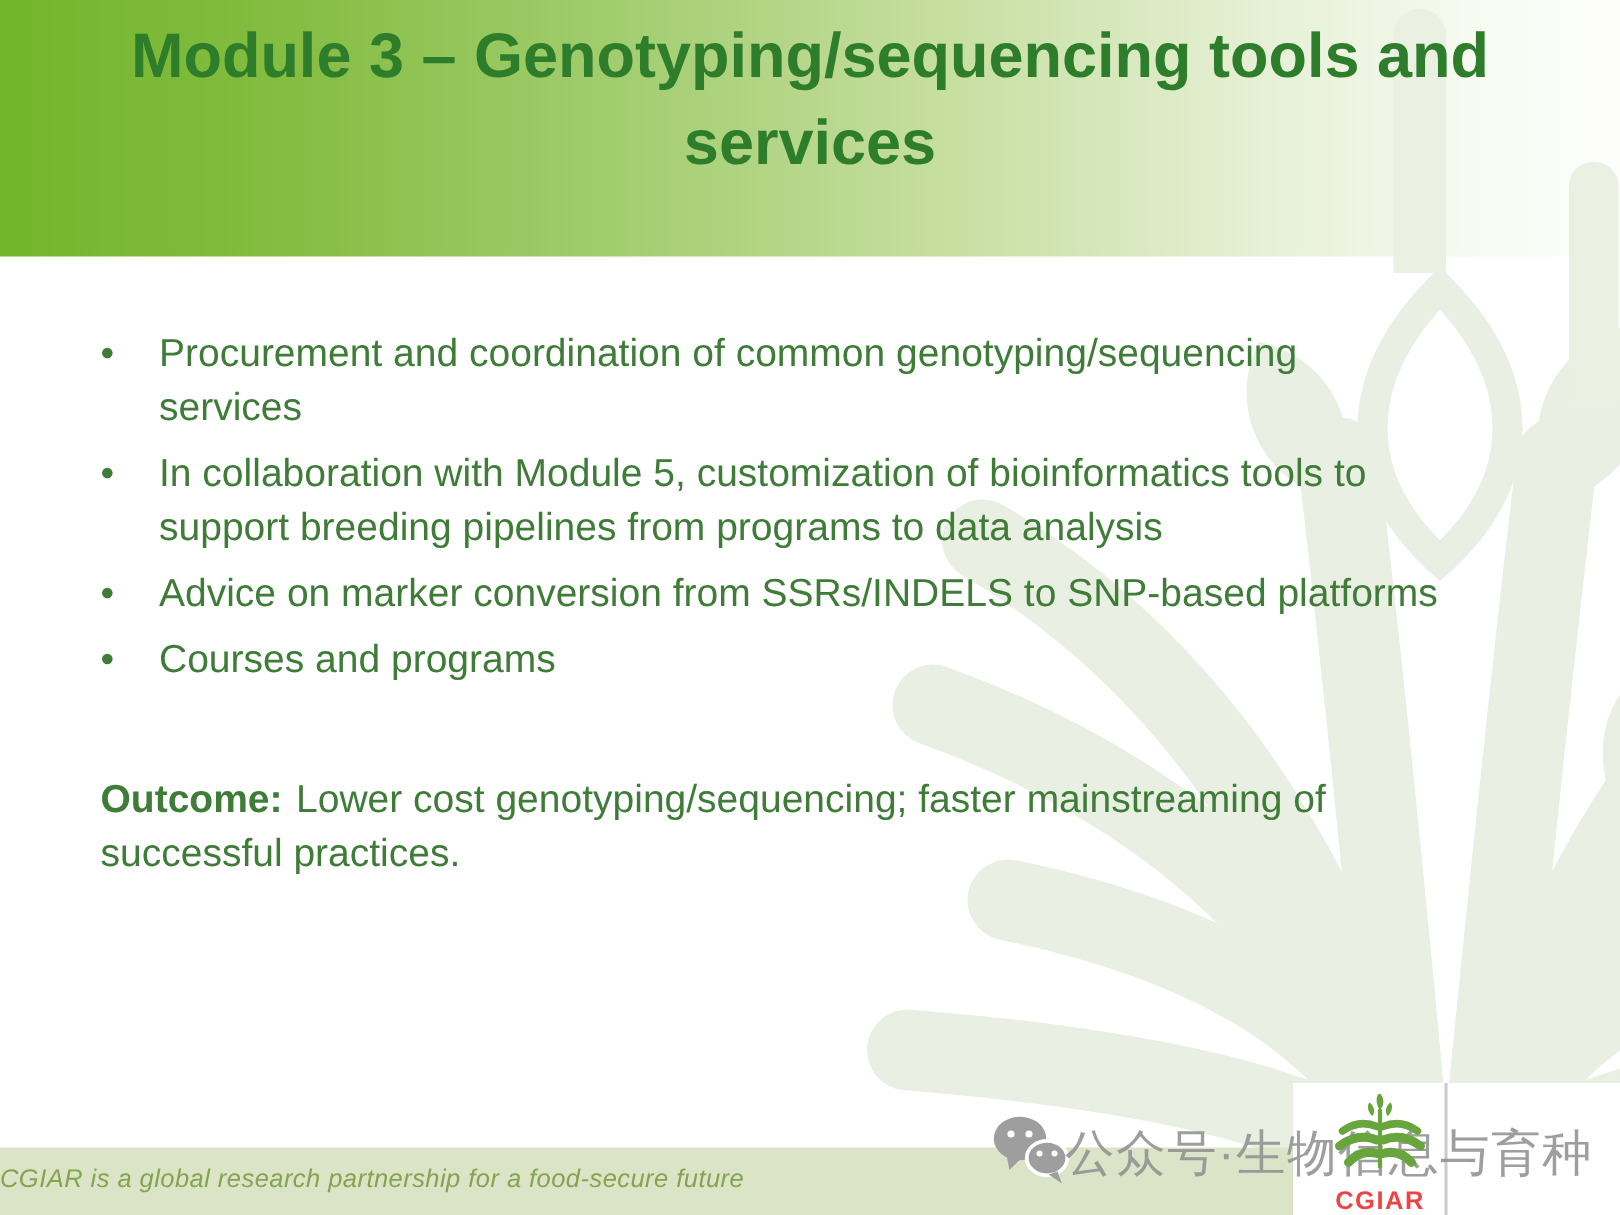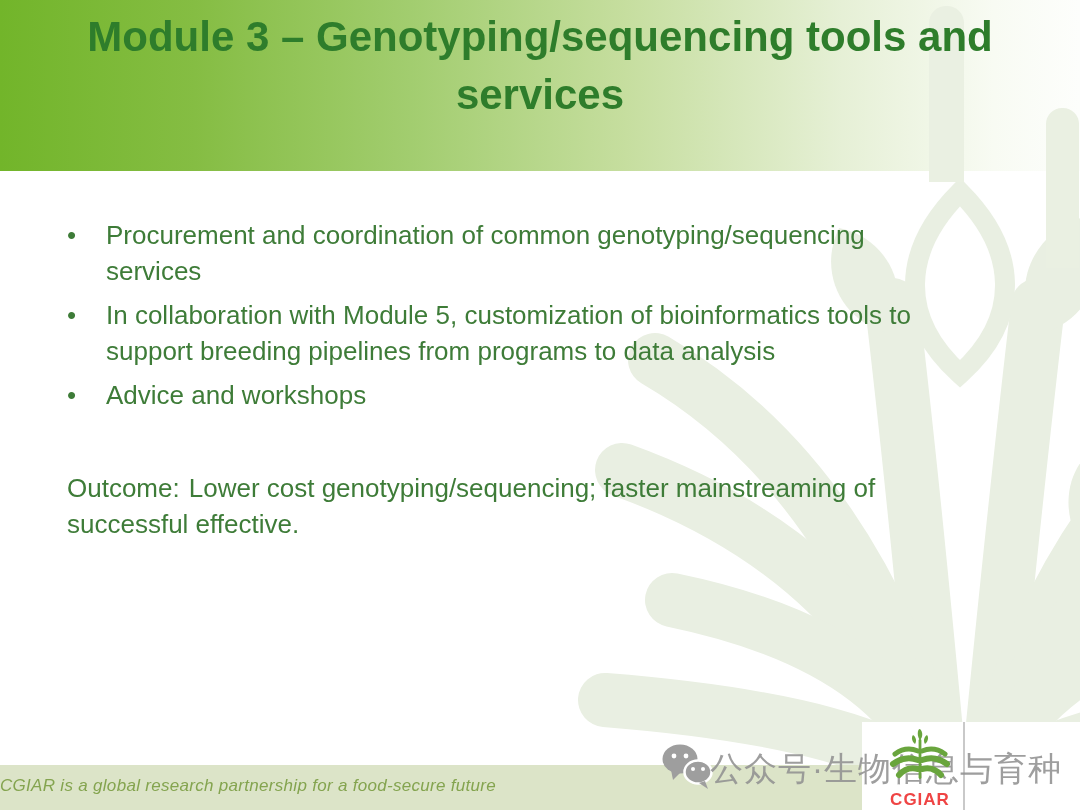--- a/index.html
+++ b/index.html
@@ -29,21 +29,21 @@
     font-size:42px; font-weight:bold; line-height:1.38;
     color:#2e7d2b; white-space:pre-line;
   }
 
   
   .content { position:absolute; left:0; top:171px; width:865px; z-index:2;margin-top:28px; }
   .bullets { list-style:none; margin:18px 0 0 67px; width:1003px; color:#3e7c38; font-size:26px; line-height:36px; }
   .bullets li { position:relative; padding-left:39px; margin-bottom:8px; white-space:pre-line; }
   .bullets li::before { content:"\2022"; position:absolute; left:0; top:0; font-size:26px; color:#3e7c38; }
   .outcome { margin:57px 0 0 67px; width:1003px; color:#3e7c38; font-size:26px; line-height:36px; }
-  .outcome .outcome-label { font-weight:normal; margin-right:9px; }
+  .outcome .outcome-label { font-weight:bold; margin-right:9px; }
   .outcome .outcome-text { white-space:pre-line; }
 
   
   .footer-band {
     position:absolute; left:0; bottom:0; width:862px; height:45px; z-index:3;
     background:#dce4c8; text-align:left; padding:11px 75px 0 0;
   }
   .footer-tagline { font-style:italic; font-size:17px; color:#84a44f; letter-spacing:0.3px; }
 
   .logo-panel { position:absolute; left:862px; top:722px; width:218px; height:88px; background:#ffffff; z-index:3; }
@@ -98,24 +98,25 @@
     <div class="title">Module 3 – Genotyping/sequencing tools and
 services</div>
   </div>
 
   <div class="content">
     <ul class="bullets">
       <li>Procurement and coordination of common genotyping/sequencing
 services</li>
       <li>In collaboration with Module 5, customization of bioinformatics tools to
 support breeding pipelines from programs to data analysis</li>
-      <li>Advice and workshops</li>
+      <li>Advice on marker conversion from SSRs/INDELS to SNP-based platforms</li>
+      <li>Courses and programs</li>
     </ul>
     <p class="outcome"><span class="outcome-label">Outcome:</span><span class="outcome-text">Lower cost genotyping/sequencing; faster mainstreaming of
-successful effective.</span></p>
+successful practices.</span></p>
   </div>
 
   <div class="footer-band">
     <span class="footer-tagline">CGIAR is a global research partnership for a food-secure future</span>
   </div>
 
   <div class="logo-panel">
     <div class="logo-divider"></div>
   </div>
 

